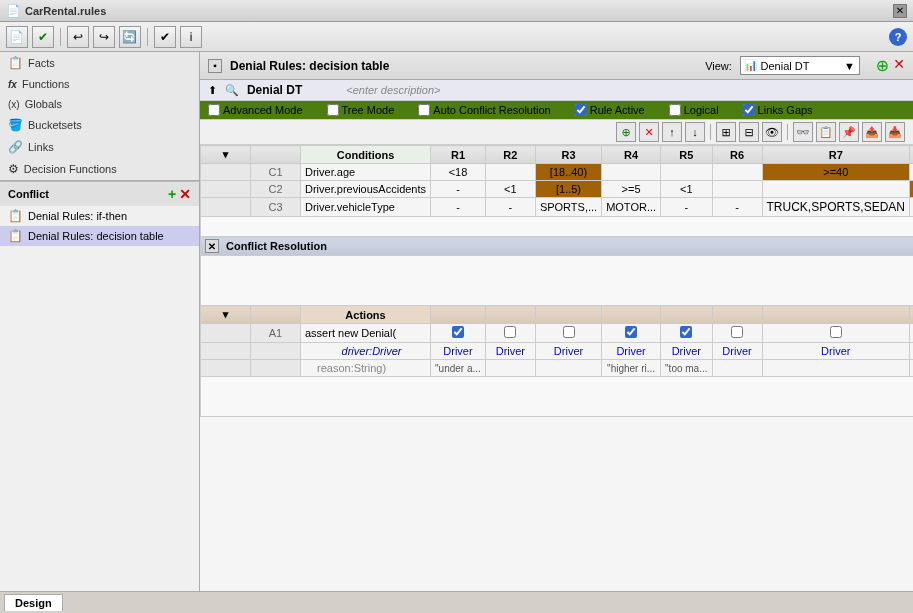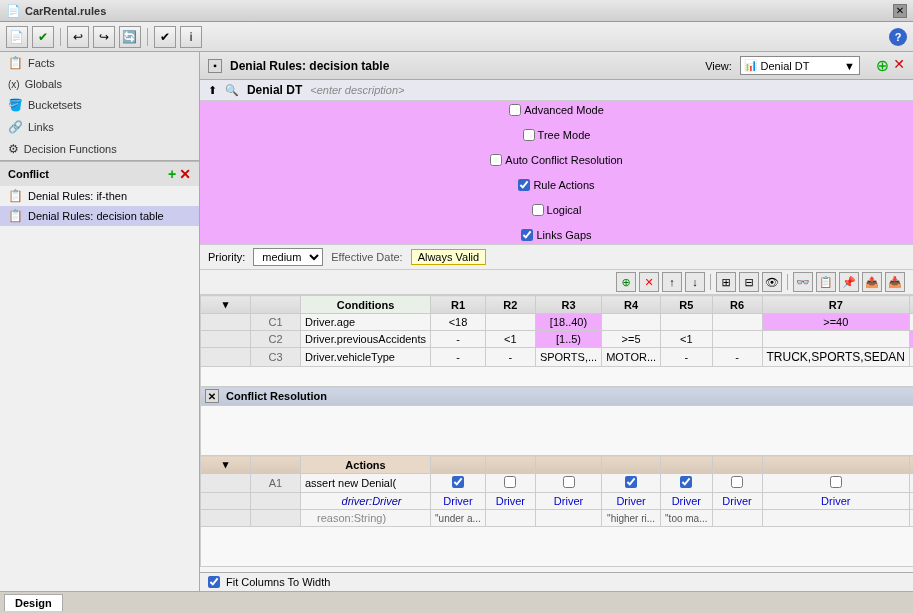--- a/index.html
+++ b/index.html
@@ -101,28 +101,28 @@
     .red-x { color: #cc0000; font-size: 14px; cursor: pointer; }
 
     
     .rule-subheader {
       background: #e8e8f0;
       border-bottom: 1px solid #ccc;
       padding: 3px 8px;
       display: flex; align-items: center; gap: 8px;
     }
     .rule-name { font-weight: bold; font-size: 12px; }
-    .rule-desc { color: #888; font-style: italic; }
+    .rule-desc { color: #888; font-style: italic; margin-left: 36px; }
 
     
     .options-bar {
-      background: #f0abfc;
+      background: #4d7c0f;
       border-bottom: 1px solid #ccc;
       padding: 3px 8px;
-      display: flex; align-items: center; gap: 13px; flex-direction: column;
+      display: flex; align-items: center; gap: 24px;
     }
     .checkbox-item { display: flex; align-items: center; gap: 3px; }
     .priority-bar {
       background: #f0f0f0;
       border-bottom: 1px solid #ccc;
       padding: 3px 8px;
       display: flex; align-items: center; gap: 8px;
     }
     .priority-select {
       border: 1px solid #888; background: white;
@@ -179,21 +179,21 @@
       padding: 3px 8px;
     }
     .section-collapse {
       width: 14px; height: 14px;
       border: 1px solid #888; background: #ddd;
       display: inline-flex; align-items: center; justify-content: center;
       cursor: pointer; font-size: 10px; margin-right: 4px;
     }
     .row-num { background: #e8e8e8; text-align: center; color: #666; min-width: 24px; }
     .cell-value { text-align: center; }
-    .cell-range { text-align: center; background: #f0abfc; }
+    .cell-range { text-align: center; background: #a16207; }
     .checked-cell { text-align: center; }
     .driver-cell { color: #0000cc; text-align: center; }
     .reason-cell { color: #555; text-align: center; font-size: 10px; }
     .empty-row td { height: 20px; background: #f8f8f8; }
     .actions-header td { background: linear-gradient(to bottom, #e8d8c8, #d8c8b8); font-weight: bold; }
     .italic-blue { color: #0000aa; font-style: italic; }
     .italic-gray { color: #888; }
 
     
     .bottom-bar {
@@ -247,20 +247,24 @@
 
 <div class="main-layout">
 
   <div class="sidebar">
     <div class="sidebar-section">
       <div class="sidebar-item">
         <span class="icon">📋</span>
         <span>Facts</span>
       </div>
       <div class="sidebar-item">
+        <span class="icon" style="font-style:italic;font-weight:bold;font-size:10px;">fx</span>
+        <span>Functions</span>
+      </div>
+      <div class="sidebar-item">
         <span class="icon" style="font-size:10px;">(x)</span>
         <span>Globals</span>
       </div>
       <div class="sidebar-item">
         <span class="icon">🪣</span>
         <span>Bucketsets</span>
       </div>
       <div class="sidebar-item">
         <span class="icon">🔗</span>
         <span>Links</span>
@@ -321,42 +325,32 @@
       <div class="checkbox-item">
         <input type="checkbox" style="">
         <span>Tree Mode</span>
       </div>
       <div class="checkbox-item">
         <input type="checkbox" style="">
         <span>Auto Conflict Resolution</span>
       </div>
       <div class="checkbox-item">
         <input type="checkbox" checked="" class="cb-checked" style="">
-        <span>Rule Actions</span>
+        <span>Rule Active</span>
       </div>
       <div class="checkbox-item">
         <input type="checkbox" style="">
         <span>Logical</span>
       </div>
       <div class="checkbox-item">
         <input type="checkbox" checked="" class="cb-checked" style="">
         <span>Links Gaps</span>
       </div>
     </div>
 
-    <div class="priority-bar">
-      <span>Priority:</span>
-      <select class="priority-select">
-        <option>medium</option>
-        <option>high</option>
-        <option>low</option>
-      </select>
-      <span class="effective-date">Effective Date:</span>
-      <span class="always-valid">Always Valid</span>
-    </div>
 
     <div class="table-toolbar">
       <div class="tbl-btn" style="color:green;">⊕</div>
       <div class="tbl-btn" style="color:red;">✕</div>
       <div class="tbl-btn">↑</div>
       <div class="tbl-btn">↓</div>
       <div class="tbl-sep"></div>
       <div class="tbl-btn">⊞</div>
       <div class="tbl-btn">⊟</div>
       <div class="tbl-btn">👁</div>
@@ -518,23 +512,19 @@
             <td class="reason-cell">"higher ri...</td>
 
           </tr>
           <tr class="empty-row">
             <td colspan="12" style="height:40px;"></td>
           </tr>
         </tbody>
       </table>
     </div>
 
-    <div class="bottom-bar">
-      <input type="checkbox" checked="" style="accent-color: rgb(51, 102, 204);">
-      <span>Fit Columns To Width</span>
-    </div>
 
   </div>
 </div>
 
 <div class="tabs-bar">
   <div class="tab active">Design</div>
 </div>
 
 </body></html>

